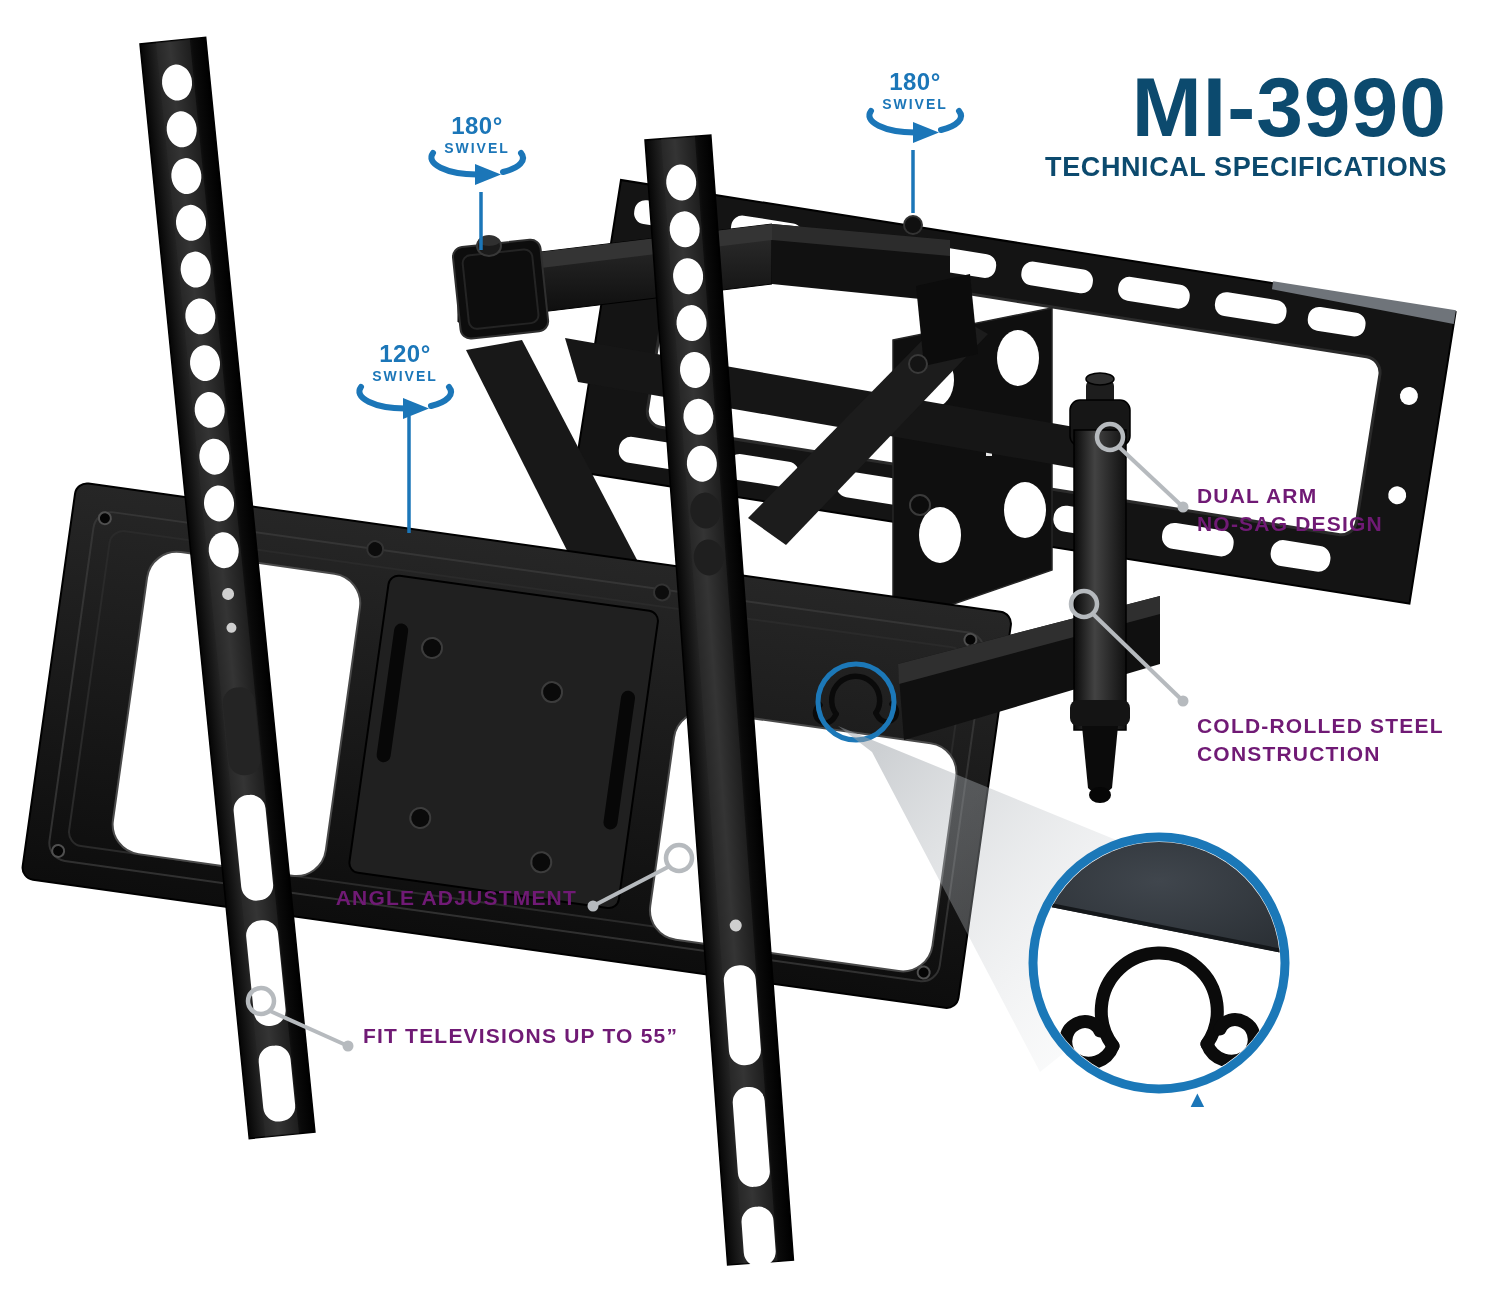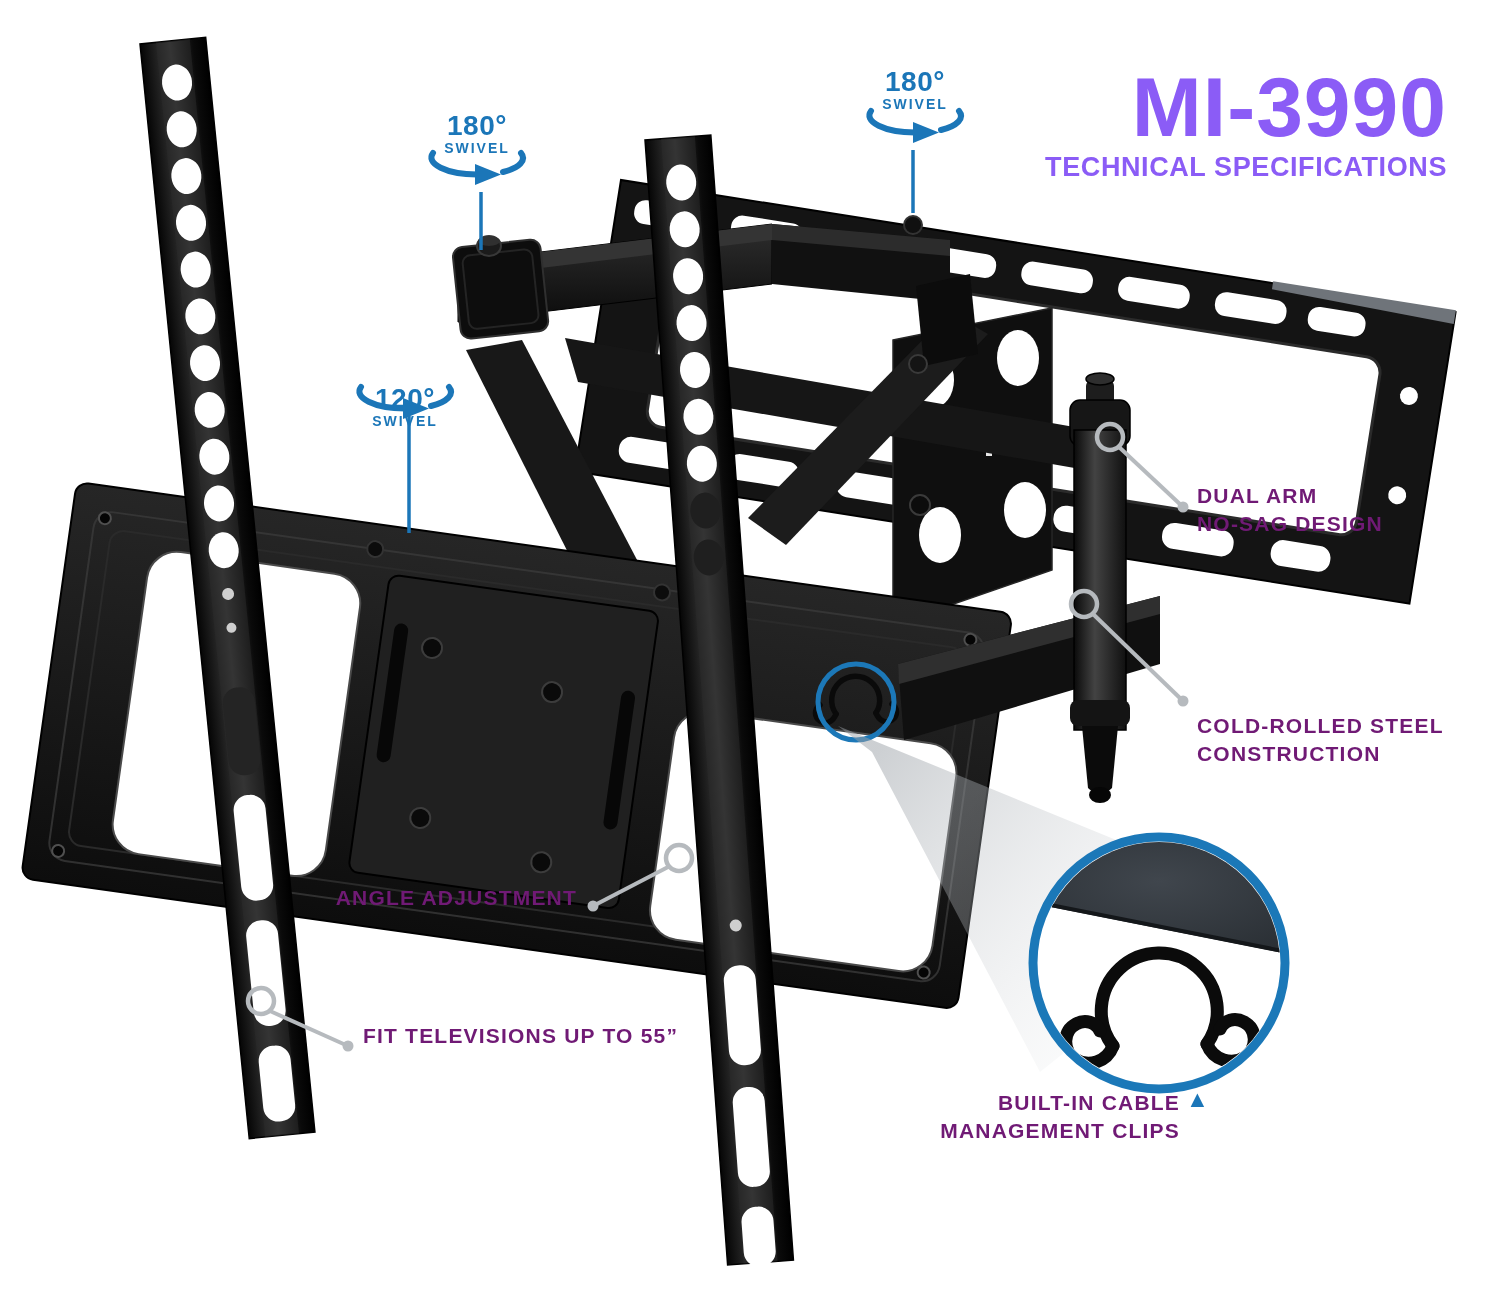--- a/index.html
+++ b/index.html
@@ -2,25 +2,25 @@
 <html><head>
 <meta charset="utf-8">
 <style>
   html,body{margin:0;padding:0;background:#fff;}
   #stage{position:relative;width:1500px;height:1305px;background:#ffffff;overflow:hidden;
          font-family:"Liberation Sans","DejaVu Sans",sans-serif;}
   #mount-svg{position:absolute;left:0;top:0;z-index:1;}
   .overlay{position:absolute;z-index:2;}
   .caption{color:#701a75;font-weight:700;font-size:21px;letter-spacing:1.2px;line-height:28px;white-space:nowrap;}
   .caption.right{text-align:right;}
-  .title-block{text-align:right;color:#8b5cf6;}
+  .title-block{text-align:right;color:#0c4a6e;}
   .title-model{font-weight:700;font-size:84px;line-height:86px;letter-spacing:1px;}
   .title-sub{font-weight:700;font-size:27px;line-height:30px;letter-spacing:0.6px;margin-top:2px;text-align:center;}
   .swivel{width:150px;text-align:center;color:#1b76b8;}
-  .swivel .deg{font-weight:700;font-size:28px;line-height:28px;letter-spacing:0.5px;}
+  .swivel .deg{font-weight:700;font-size:24px;line-height:28px;letter-spacing:0.5px;}
   .swivel .word{font-weight:700;font-size:14px;line-height:16px;letter-spacing:2px;}
   .tri-marker{color:#1b76b8;font-size:23px;line-height:23px;font-weight:700;}
 </style>
 </head>
 <body>
 
 <div id="stage">
 
   <svg id="mount-svg" width="1500" height="1305" viewBox="0 0 1500 1305">
     <defs>
@@ -260,21 +260,21 @@
   <div class="overlay swivel" style="left:402px;top:112px;">
     <div class="deg">180°</div>
     <div class="word">SWIVEL</div>
   </div>
 
   <div class="overlay swivel" style="left:840px;top:68px;">
     <div class="deg">180°</div>
     <div class="word">SWIVEL</div>
   </div>
 
-  <div class="overlay swivel" style="left:330px;top:340px;margin-top:45px;">
+  <div class="overlay swivel" style="left:330px;top:340px;">
     <div class="deg">120°</div>
     <div class="word">SWIVEL</div>
   </div>
 
   <div class="overlay caption" style="left:1197px;top:482px;">
     <div>DUAL ARM</div>
     <div>NO-SAG DESIGN</div>
   </div>
 
   <div class="overlay caption" style="left:1197px;top:712px;">
@@ -283,19 +283,15 @@
   </div>
 
   <div class="overlay caption right" style="right:923px;top:884px;">
     <div>ANGLE ADJUSTMENT</div>
   </div>
 
   <div class="overlay caption" style="left:363px;top:1022px;">
     <div>FIT TELEVISIONS UP TO 55”</div>
   </div>
 
-  <div class="overlay caption right" style="right:320px;top:1089px;">
-    <div>BUILT-IN CABLE</div>
-    <div>MANAGEMENT CLIPS</div>
-  </div>
   <div class="overlay tri-marker" style="left:1186px;top:1088px;">▲</div>
 
 </div>
 
 </body></html>

